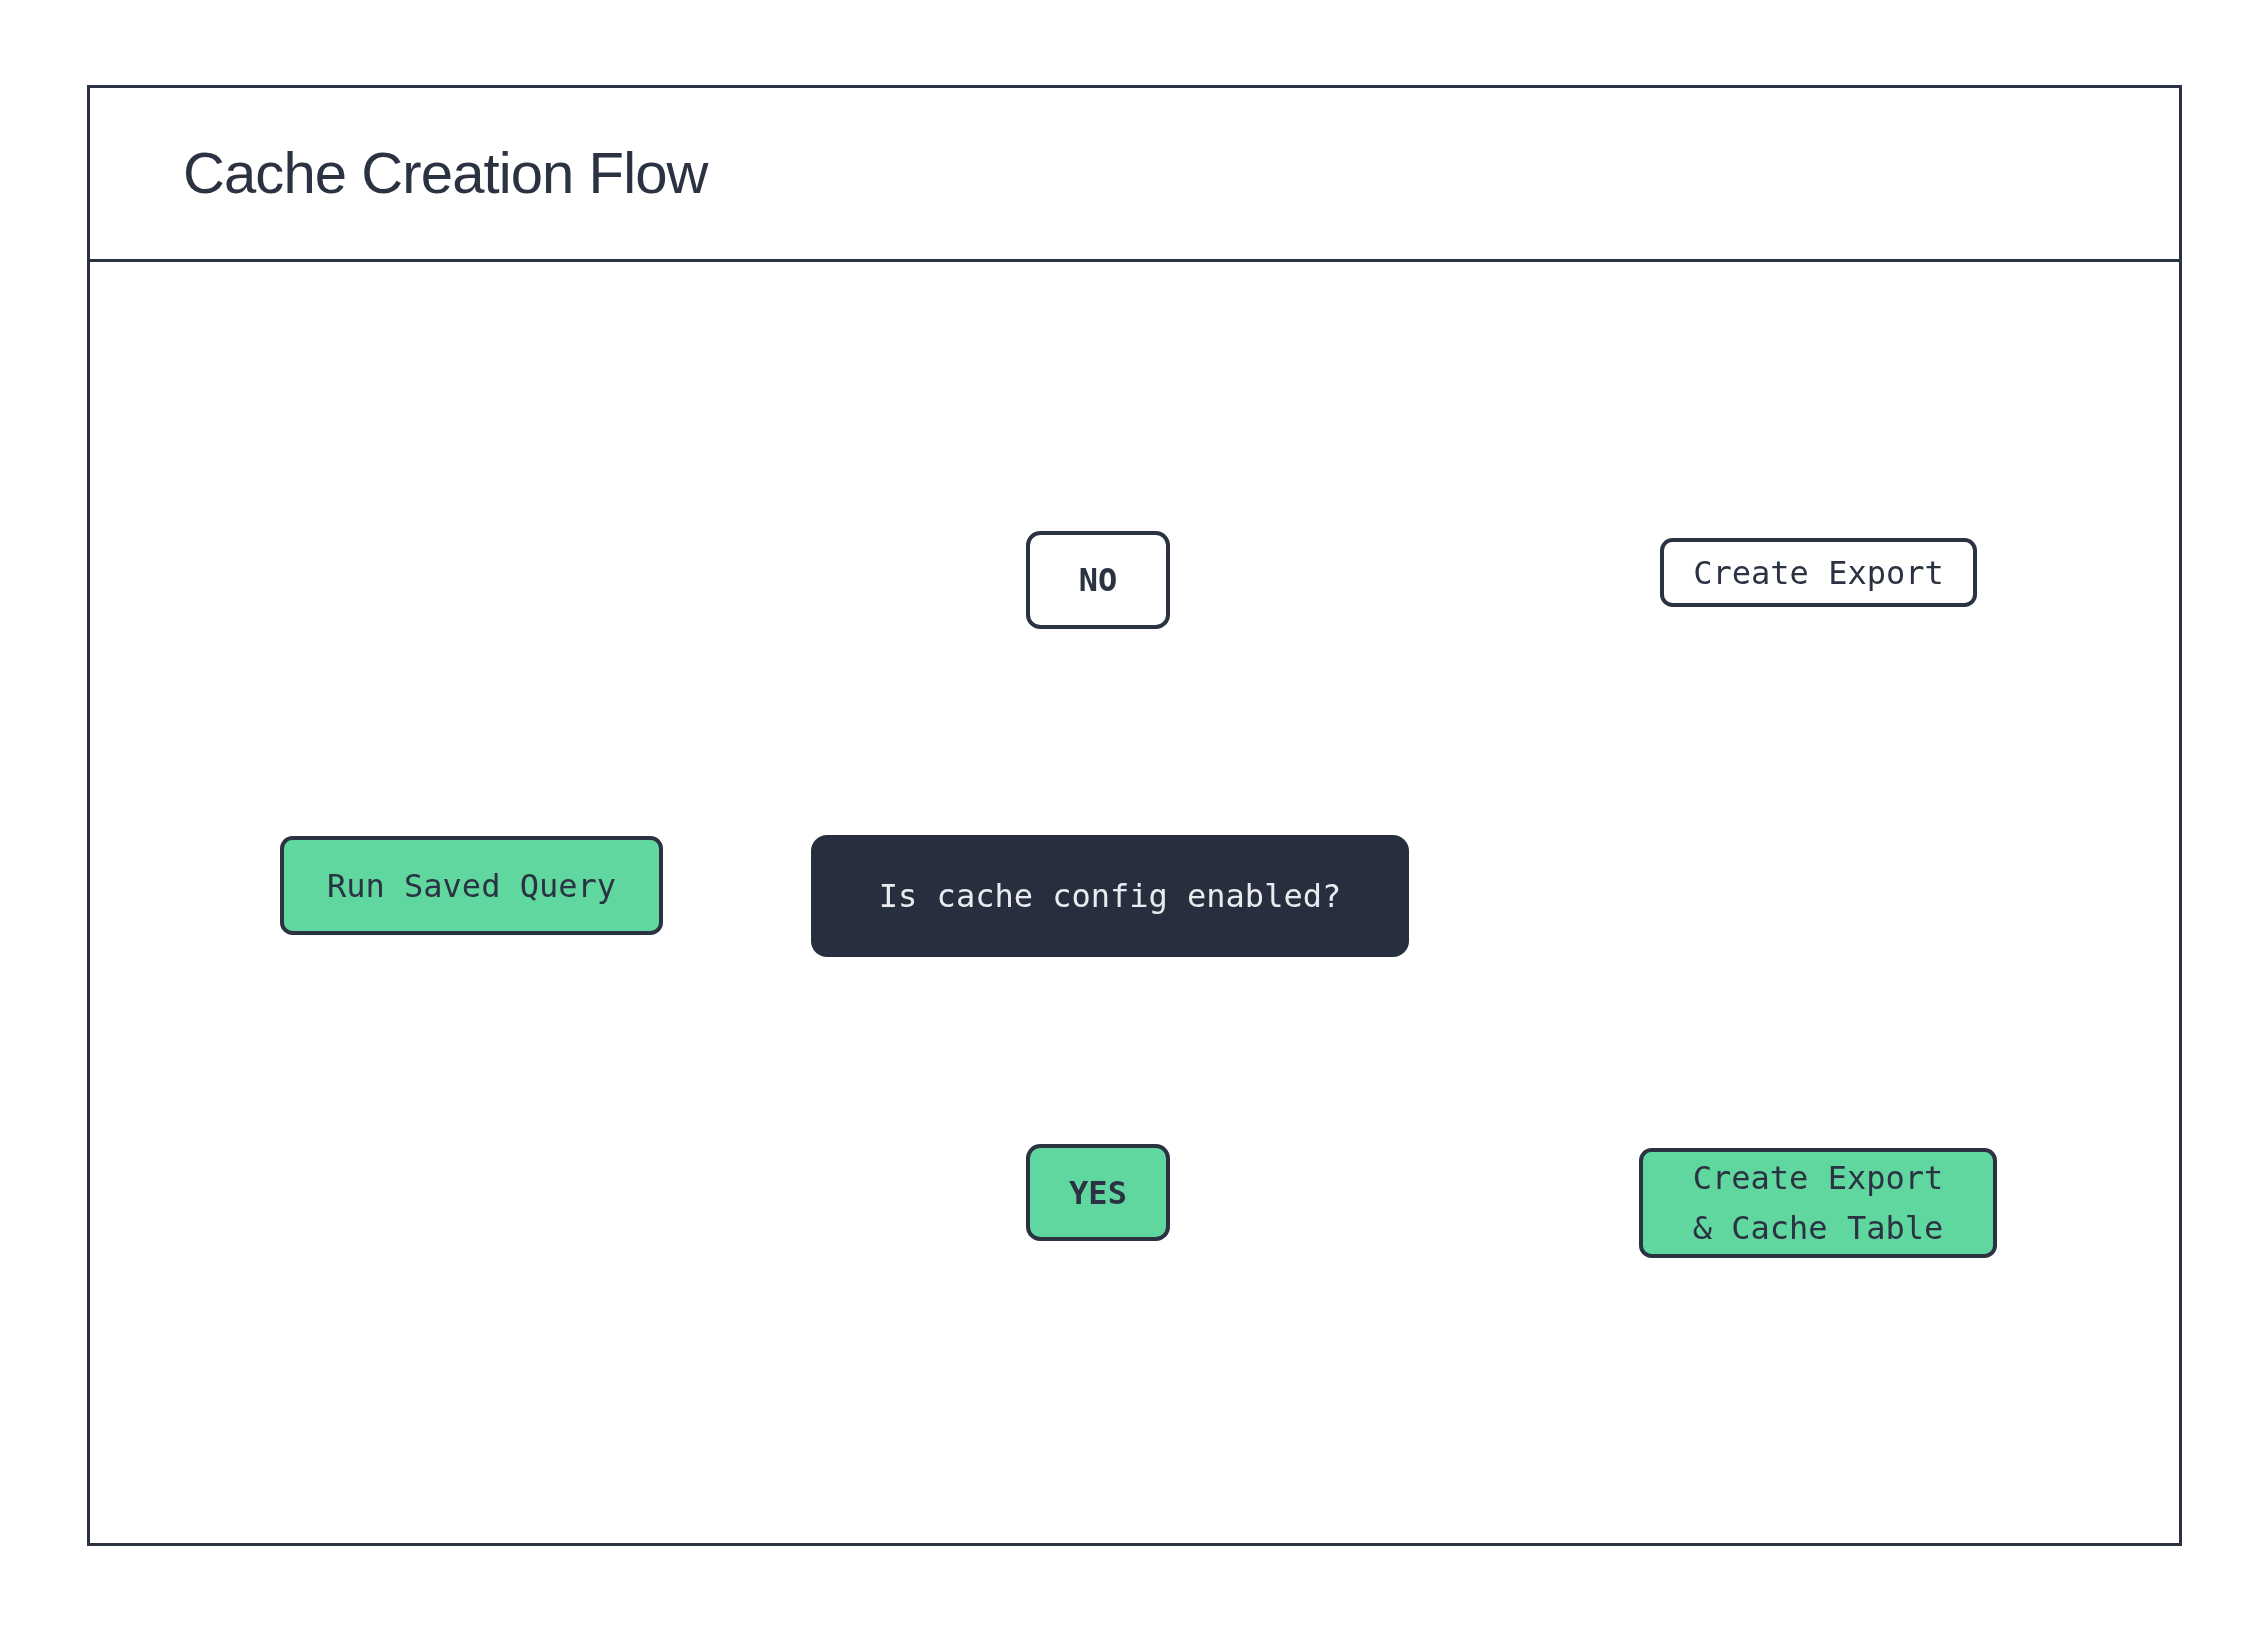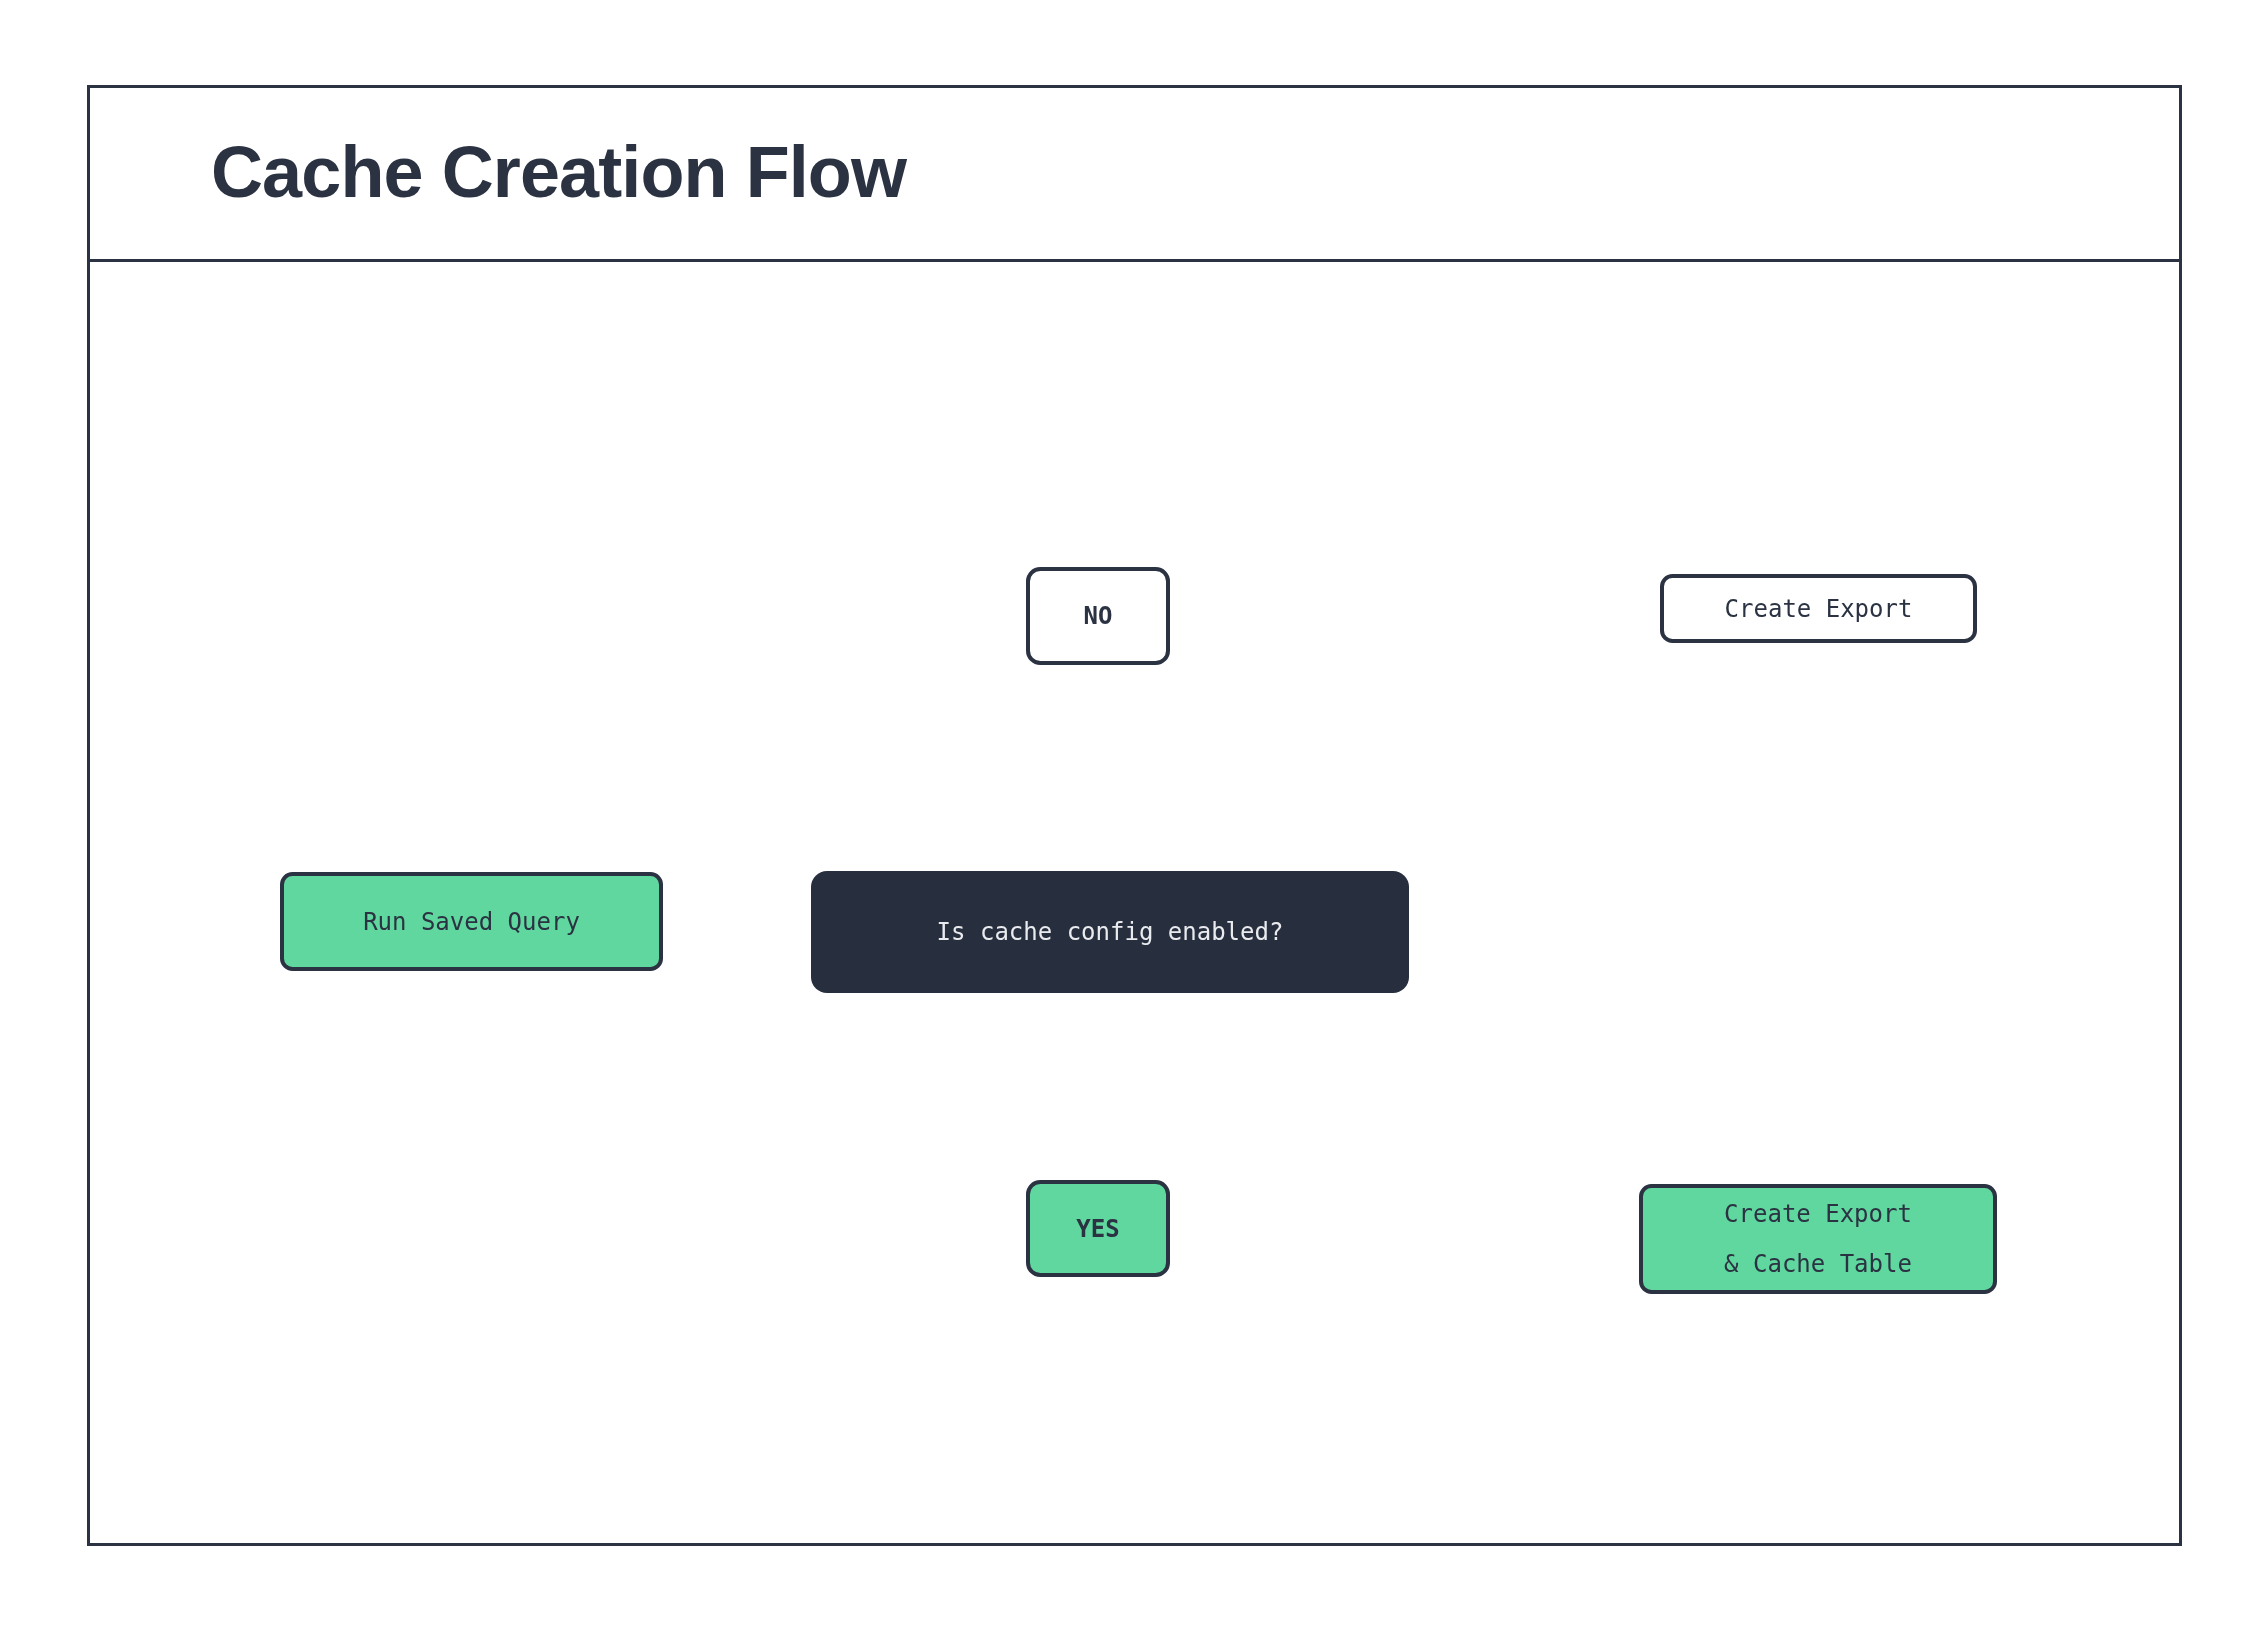--- a/index.html
+++ b/index.html
@@ -17,33 +17,31 @@
     position:absolute;left:87px;top:85px;width:2095px;height:1461px;
     border:3.6px solid var(--stroke);background:var(--paper);
   }
   .header{
     position:absolute;left:87px;top:85px;width:2095px;height:177px;
     border-bottom:3.6px solid var(--stroke);
     display:flex;align-items:center;padding-left:96px;
   }
   .title{
     font-family:"Liberation Sans","DejaVu Sans",sans-serif;
-    font-weight:bold;font-size:72px;letter-spacing:-0.9px;color:var(--stroke);
+    font-weight:normal;font-size:58px;letter-spacing:-0.9px;color:var(--stroke);
     white-space:nowrap;
-    margin-left:28px;
   }
   svg.layer{position:absolute;left:0;top:0;width:2268px;height:1626px;}
   .cyl{fill:none;stroke:var(--stroke);stroke-width:5;}
   .conn{stroke:var(--line);stroke-width:6;fill:none;}
   .node{
     position:absolute;display:flex;align-items:center;justify-content:center;
-    text-align:center;color:var(--stroke);font-size:24px;line-height:50px;
+    text-align:center;color:var(--stroke);font-size:32px;line-height:50px;
     border:4.5px solid var(--stroke);background:var(--paper);border-radius:12.5px;
     white-space:nowrap;
-    margin-top:36px;
   }
   .node.green{background:var(--accent-green);}
   .node.dark{
     background:var(--dark-navy);border:none;border-radius:16px;color:var(--light-text);
   }
   .node.small{font-weight:bold;border-radius:14.3px;}
   .start-node{left:280px;top:836px;width:383px;height:99px;justify-content:center;}
   .decision-node{left:811px;top:835px;width:598px;height:122px;}
   .no-node{left:1026px;top:531px;width:144px;height:98px;}
   .yes-node{left:1026px;top:1144px;width:144px;height:97px;}

